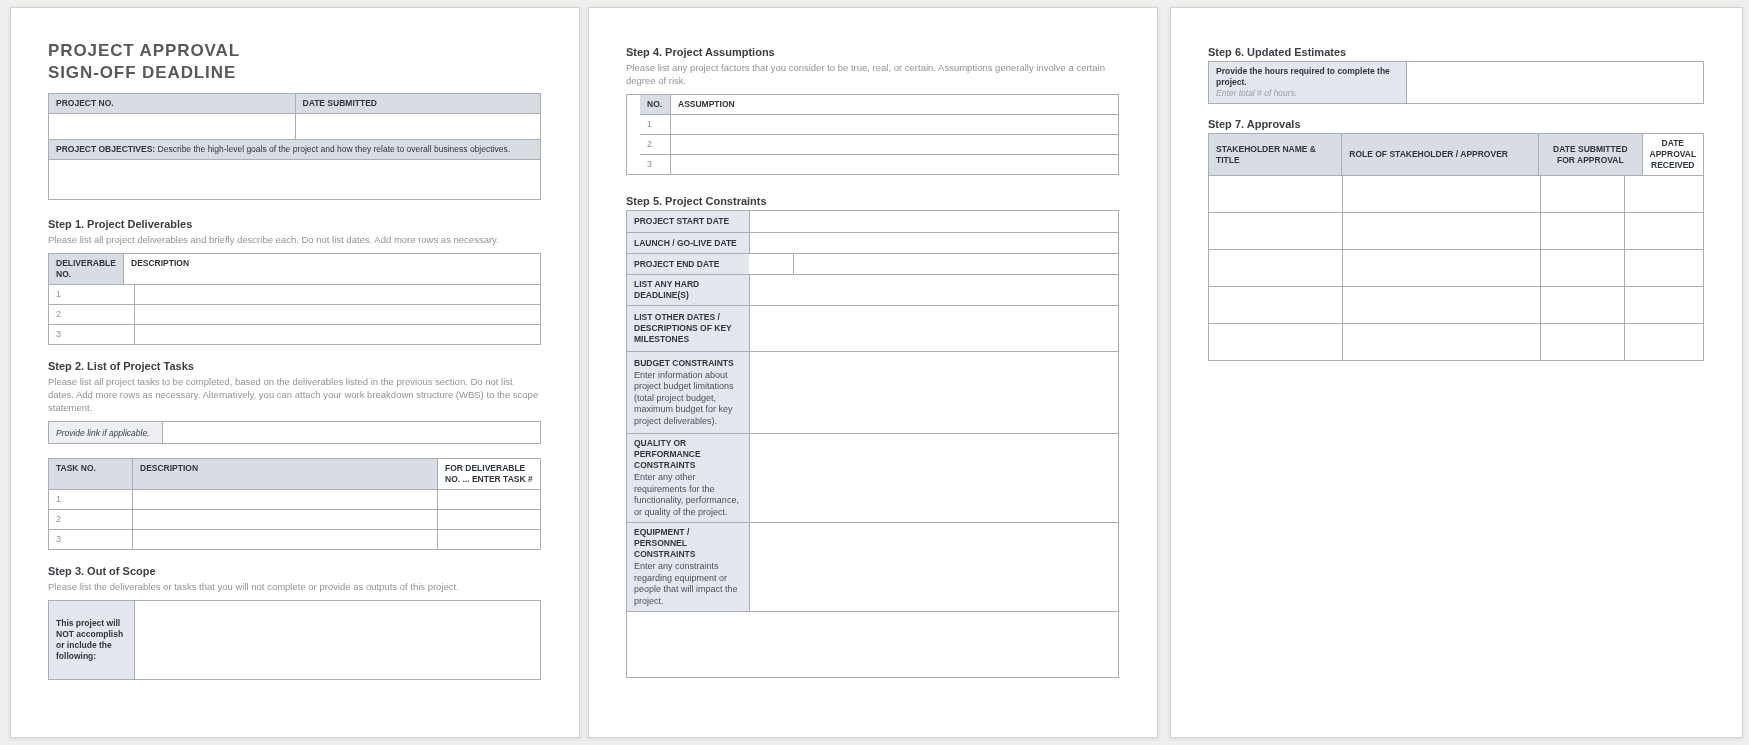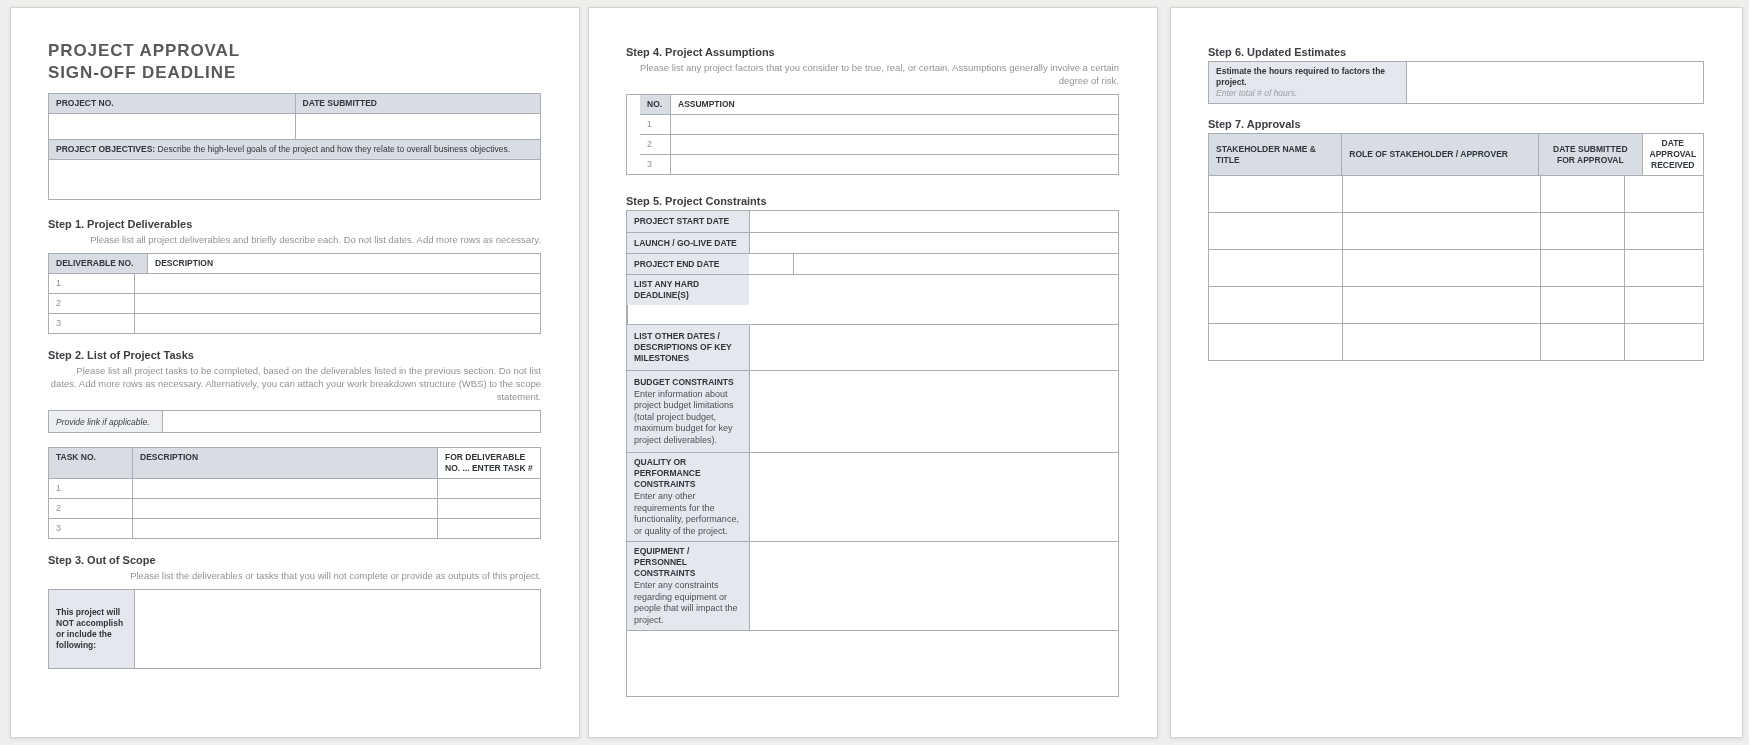--- a/index.html
+++ b/index.html
@@ -15,21 +15,21 @@
   }
   *{box-sizing:border-box;margin:0;padding:0;}
   html,body{width:1749px;height:745px;overflow:hidden;}
   body{background:var(--bg);font-family:"Liberation Sans",sans-serif;position:relative;}
   .page{position:absolute;top:7px;height:731px;width:570px;background:#fff;
         border:1px solid #d4d4d1;box-shadow:0 1px 4px rgba(0,0,0,.10);}
   .page-inner{padding:32px 38px 0 37px;}
   .p2 .page-inner,.p3 .page-inner{padding-top:38px;}
   .doc-title{font-size:17px;line-height:22px;font-weight:bold;letter-spacing:.9px;color:var(--title);}
   .step-heading{font-size:11px;font-weight:bold;color:var(--heading);margin-bottom:3px;}
-  .step-desc{font-size:9.5px;line-height:13px;color:var(--body);margin-bottom:7px;text-align:right;}
+  .step-desc{font-size:9.5px;line-height:13px;color:var(--body);margin-bottom:7px;}
   .tbl{border:1px solid var(--border);display:flex;flex-direction:column;background:#fff;}
   .trow{display:flex;align-items:stretch;}
   .trow + .trow{border-top:1px solid var(--border);}
   .cell{padding:4px 7px;min-height:19px;}
   .cell + .cell{border-left:1px solid var(--border);}
   .hdr{background:var(--hdr);font-size:8.5px;font-weight:bold;color:var(--cell);line-height:11px;}
   .lbl{background:var(--lbl);font-size:8.5px;font-weight:bold;color:var(--cell);line-height:11px;}
   .num{font-size:9px;color:var(--body);}
   .fill{flex:1;background:#fff;}
   .desc-text{font-weight:normal;font-size:9px;line-height:11.5px;color:#4b5157;margin-top:1px;}
@@ -67,21 +67,21 @@
       <div class="trow" style="min-height:40px;">
         <div class="cell" style="flex:1;"></div>
       </div>
     </div>
 
     <div style="margin-top:18px;">
       <div class="step-heading">Step 1. Project Deliverables</div>
       <div class="step-desc">Please list all project deliverables and briefly describe each. Do not list dates. Add more rows as necessary.</div>
       <div class="tbl">
         <div class="trow">
-          <div class="cell hdr" style="width:98px;">DELIVERABLE NO.</div>
+          <div class="cell hdr" style="width:74px;">DELIVERABLE NO.</div>
           <div class="cell hdr fill">DESCRIPTION</div>
         </div>
         <div class="trow">
           <div class="cell num" style="width:85px;">1</div>
           <div class="cell fill"></div>
         </div>
         <div class="trow">
           <div class="cell num" style="width:85px;">2</div>
           <div class="cell fill"></div>
         </div>
@@ -170,21 +170,21 @@
           <div class="cell fill"></div>
         </div>
         <div class="trow" style="min-height:21px;">
           <div class="cell lbl vc" style="width:122px;">LAUNCH / GO-LIVE DATE</div>
           <div class="cell fill"></div>
         </div>
         <div class="trow" style="min-height:21px;gap:44px;">
           <div class="cell lbl vc" style="width:122px;">PROJECT END DATE</div>
           <div class="cell fill"></div>
         </div>
-        <div class="trow" style="min-height:21px;flex-direction:column;">
+        <div class="trow" style="min-height:21px;">
           <div class="cell lbl vc" style="width:122px;">LIST ANY HARD DEADLINE(S)</div>
           <div class="cell fill"></div>
         </div>
         <div class="trow" style="min-height:46px;">
           <div class="cell lbl vc" style="width:122px;">LIST OTHER DATES / DESCRIPTIONS OF KEY MILESTONES</div>
           <div class="cell fill"></div>
         </div>
         <div class="trow" style="min-height:82px;">
           <div class="cell lbl vc" style="width:122px;">
             <div>BUDGET CONSTRAINTS</div>
@@ -213,21 +213,21 @@
     </div>
   </div>
 </div>
 
 <div class="page p3" style="left:1170px;width:573px;">
   <div class="page-inner">
     <div class="step-heading">Step 6. Updated Estimates</div>
     <div class="tbl" style="margin-top:2px;">
       <div class="trow" style="min-height:40px;">
         <div class="cell lbl vc" style="width:197px;">
-          <div>Estimate the hours required to factors the project.</div>
+          <div>Provide the hours required to complete the project.</div>
           <div class="hint">Enter total # of hours.</div>
         </div>
         <div class="cell fill"></div>
       </div>
     </div>
 
     <div style="margin-top:14px;">
       <div class="step-heading">Step 7. Approvals</div>
       <div class="tbl" style="margin-top:3px;">
         <div class="trow">

